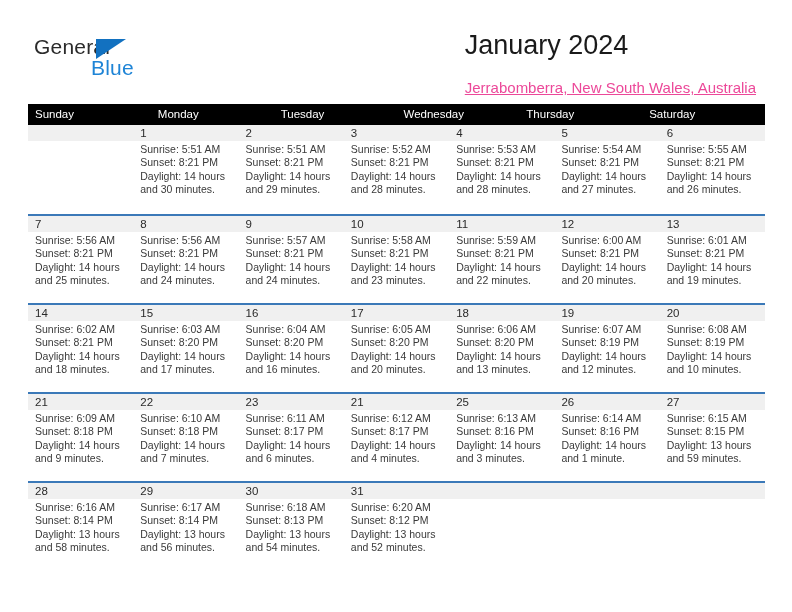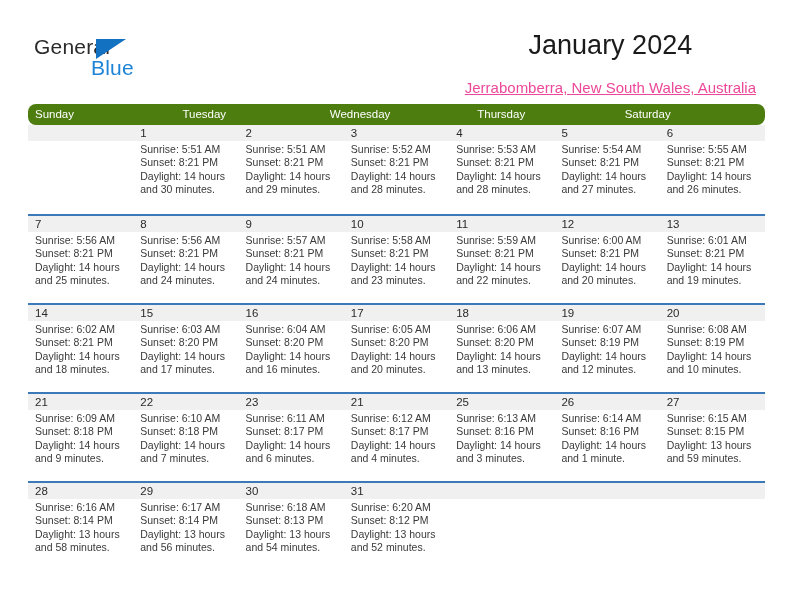--- a/index.html
+++ b/index.html
@@ -62,21 +62,21 @@
     font-size: 21px;
     color: #1e84d6;
     letter-spacing: 0.2px;
     line-height: 22px;
   }
 
   .title-block {
     position: absolute;
     right: 36px;
     top: 28px;
-    text-align: center;
+    text-align: left;
   }
   .cal-title {
     font-size: 27px;
     color: #1a1a1a;
     line-height: 34px;
     white-space: nowrap;
   }
   .cal-subtitle {
     font-size: 15px;
     color: #ec4899;
@@ -88,23 +88,22 @@
 
   
   .calendar {
     position: absolute;
     left: 28px;
     top: 104px;
     width: 737px;
   }
   .dow-row {
     display: flex;
-    background: #4d7c0f;
+    background: #000000;
     height: 21px;
-    border-radius: 8px;
   }
   .dow-cell {
     flex: 1 1 0;
     color: #ffffff;
     font-size: 11.5px;
     line-height: 21px;
     padding-left: 7px;
     box-sizing: border-box;
     white-space: nowrap;
   }
@@ -167,20 +166,21 @@
     <div class="title-block">
       <div class="cal-title">January 2024</div>
       <div class="cal-subtitle">Jerrabomberra, New South Wales, Australia</div>
     </div>
 
   </div>
 
   <div class="calendar">
     <div class="dow-row">
       <div class="dow-cell">Sunday</div>
+      <div class="dow-cell">Monday</div>
       <div class="dow-cell">Tuesday</div>
       <div class="dow-cell">Wednesday</div>
       <div class="dow-cell">Thursday</div>
       <div class="dow-cell">Saturday</div>
     </div>
 
     <div id="weeks-container">
         <div class="week first">
           <div class="numbers-band"></div>
           <div class="day empty">

